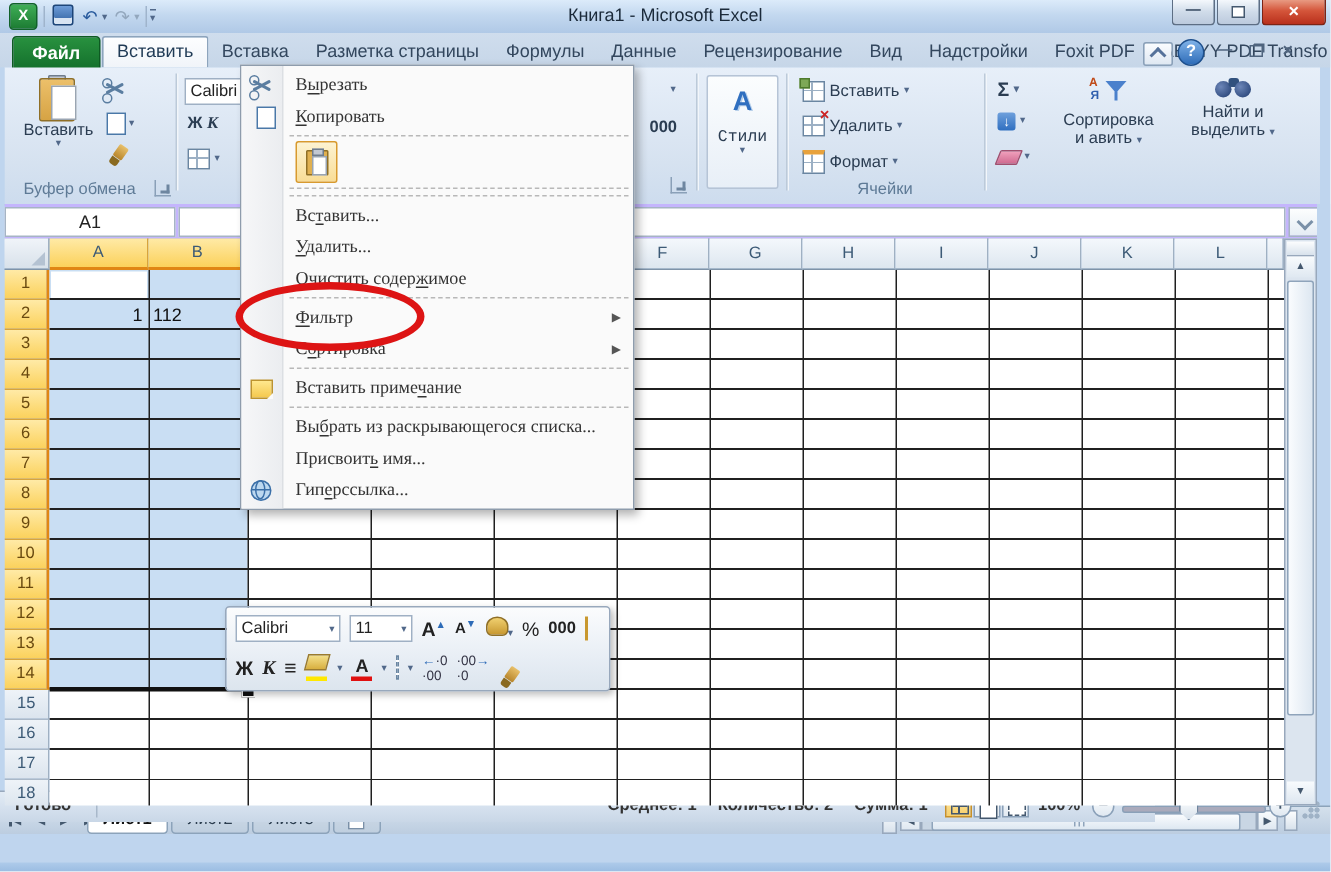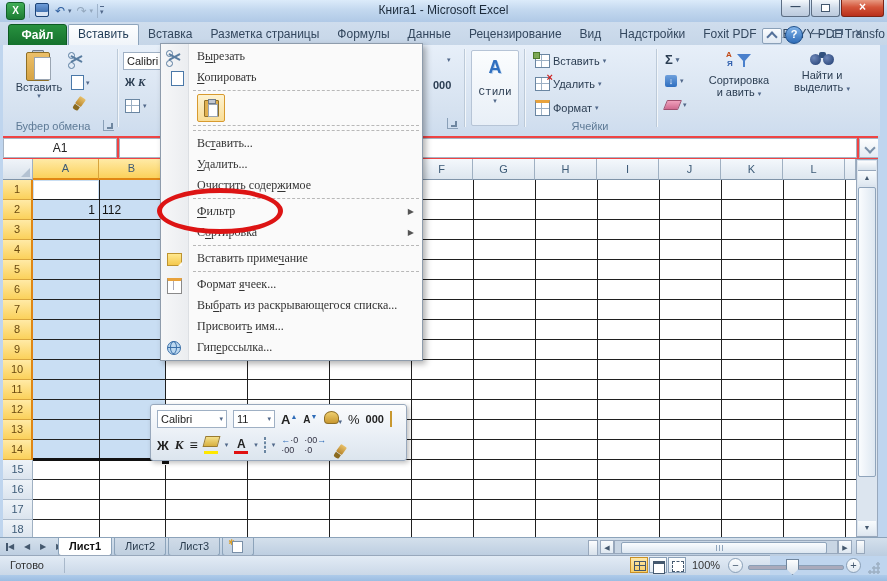--- a/index.html
+++ b/index.html
@@ -87,21 +87,21 @@
   .ic-filter{position:relative;width:26px;height:18px;font-size:8px;font-weight:bold;}
   .ic-filter .la{position:absolute;left:0;top:-1px;color:#c04a18;}
   .ic-filter .lb{position:absolute;left:1px;top:8px;color:#2f5fae;}
   .ic-filter .tri{position:absolute;right:1px;top:3px;width:0;height:0;border-left:7px solid transparent;border-right:7px solid transparent;border-top:8px solid #4a80cc;}
   .ic-filter .stem{position:absolute;right:7px;top:10px;width:2px;height:6px;background:#4a80cc;}
   .ic-styles{font-size:18px;font-weight:bold;color:#2f6fc0;text-shadow:1px 1px 0 #b8d0ea;}
   .smallrow{position:absolute;display:flex;align-items:center;gap:3px;font-size:11px;color:#2b3d52;white-space:nowrap;}
   .launcher{position:absolute;width:10px;height:10px;border-left:1px solid #8aa0b8;border-bottom:1px solid #8aa0b8;}
   .launcher::after{content:"";position:absolute;right:1px;bottom:1px;width:4px;height:4px;border-right:2px solid #6e86a0;border-bottom:2px solid #6e86a0;}
   
-  .formulabar{position:absolute;left:3px;top:136px;width:877px;height:23px;background:#ef4444;border-bottom:1px solid #a6b8cc;}
+  .formulabar{position:absolute;left:3px;top:136px;width:877px;height:23px;background:#c4b5fd;border-bottom:1px solid #a6b8cc;}
   .namebox{position:absolute;left:0;top:2px;width:112px;height:18px;background:#fff;border:1px solid #a6b4c4;
     font-size:12px;color:#222;text-align:center;line-height:18px;}
   .fx-field{position:absolute;left:116px;top:2px;width:736px;height:18px;background:#fff;border:1px solid #a6b4c4;}
   .fx-expand{position:absolute;left:856px;top:2px;width:20px;height:18px;background:linear-gradient(#fdfefe,#e4ecf4);border:1px solid #a6b4c4;}
   .fx-expand::after{content:"";position:absolute;left:6px;top:5px;width:6px;height:6px;border-right:2px solid #7a90a8;border-bottom:2px solid #7a90a8;transform:rotate(45deg);}
   
   .colheads{position:absolute;left:3px;top:159px;height:21px;display:flex;z-index:4;}
   .ch{height:21px;border-right:1px solid #9fb0c2;border-bottom:1px solid #7f93a8;box-sizing:border-box;
     background:linear-gradient(#f4f8fc,#dde6ef);font-size:11px;color:#3c5a76;text-align:center;line-height:20px;}
   .ch.sel{background:linear-gradient(#ffeaa6,var(--header-selected-amber,#fbd15b));border-right:1px solid #d8a43c;border-bottom:2px solid #e08614;line-height:19px;}
@@ -179,22 +179,22 @@
   .instab .sheet{position:absolute;left:9px;top:3px;width:9px;height:10px;background:#fff;border:1px solid #7a90a8;}
   .instab .star{position:absolute;left:5px;top:0px;color:#d99f2b;font-size:8px;}
   .h-split{position:absolute;left:588px;top:2px;width:8px;height:14px;background:linear-gradient(#fcfdfe,#d8e2ec);border:1px solid #98a8bc;}
   .hs-btn{position:absolute;top:2px;width:14px;height:14px;background:linear-gradient(#f8fbfd,#dfe8f1);border:1px solid #98a8bc;
     font-size:7px;color:#44586e;text-align:center;line-height:13px;box-sizing:border-box;}
   .hs-track{position:absolute;left:614px;top:2px;width:224px;height:14px;background:#c9d6e4;border:1px solid #98a8bc;box-sizing:border-box;}
   .hs-thumb{position:absolute;left:6px;top:1px;width:204px;height:10px;background:linear-gradient(#fafcfe,#dde7f1);border:1px solid #8fa4bb;border-radius:2px;}
   .hs-thumb::after{content:"";position:absolute;left:94px;top:2px;width:1px;height:6px;background:#8fa4bb;box-shadow:3px 0 0 #8fa4bb,6px 0 0 #8fa4bb;}
   .hs-end{position:absolute;left:856px;top:2px;width:9px;height:14px;background:linear-gradient(#fcfdfe,#d8e2ec);border:1px solid #98a8bc;box-sizing:border-box;}
   
-  .statusbar{position:absolute;left:0;top:555px;width:770px;height:20px;background:linear-gradient(#e2ebf5,#c9d7e7);
-    border-top:1px solid #98a8bc;font-size:11px;color:#333;}
+  .statusbar{position:absolute;left:0;top:527px;width:770px;height:20px;background:linear-gradient(#e2ebf5,#c9d7e7);
+    border-top:1px solid #98a8bc;font-size:11px;color:#333;font-weight:bold;}
   .st-ready{position:absolute;left:10px;top:3px;}
   .st-sep{position:absolute;left:64px;top:2px;width:1px;height:15px;background:#a8b8ca;}
   .aggs{position:absolute;left:405px;top:3px;display:flex;gap:14px;}
   .viewbtns{position:absolute;left:630px;top:1px;display:flex;gap:1px;}
   .vwb{width:18px;height:16px;border:1px solid #8aa0b8;background:linear-gradient(#fdfefe,#e2eaf2);position:relative;box-sizing:border-box;}
   .vwb.sel{background:linear-gradient(#ffe9a8,#f7cf6a);border-color:#c89028;}
   .vwb .g1{position:absolute;left:3px;top:3px;width:10px;height:8px;border:1px solid #44586e;
     background:linear-gradient(to right,transparent 4px,#44586e 4px,#44586e 5px,transparent 5px),
     linear-gradient(to bottom,transparent 3px,#44586e 3px,#44586e 4px,transparent 4px);}
   .vwb .g2{position:absolute;left:3px;top:3px;width:10px;height:9px;border:1px solid #44586e;background:#fff;border-top:3px solid #44586e;}
@@ -460,21 +460,20 @@
     <div class="msep"></div>
     <div class="mi"><span>Вс<u>т</u>авить...</span></div>
     <div class="mi"><span><u>У</u>далить...</span></div>
     <div class="mi"><span>Очистить содер<u>ж</u>имое</span></div>
     <div class="msep"></div>
     <div class="mi"><span><u>Ф</u>ильтр</span><span class="sub">▶</span></div>
     <div class="mi"><span>С<u>о</u>ртировка</span><span class="sub">▶</span></div>
     <div class="msep"></div>
     <div class="mi"><span class="ic ic-note" style="top:5px;"></span><span>Вставить приме<u>ч</u>ание</span></div>
     <div class="msep"></div>
-    <div class="mi"><span class="ic ic-fmtcell" style="top:4px;"></span><span>Формат <u>я</u>чеек...</span></div>
     <div class="mi"><span>Вы<u>б</u>рать из раскрывающегося списка...</span></div>
     <div class="mi"><span>Присвоит<u>ь</u> имя...</span></div>
     <div class="mi"><span class="ic ic-globe" style="top:4px;"></span><span>Гип<u>е</u>рссылка...</span></div>
   </div>
 
   <div class="annot-oval"></div>
 
   <div class="minitb">
     <div class="mrow" style="top:5px;">
       <div class="mcombo" style="width:62px;justify-content:space-between;">
@@ -529,20 +528,25 @@
     <div class="hs-track">
         <div class="hs-thumb"></div>
       </div>
     <div class="hs-btn" style="left:838px;">▶</div>
     <div class="hs-end"></div>
   </div>
 
   <div class="statusbar">
     <div class="st-ready">Готово</div>
     <div class="st-sep"></div>
+    <div class="aggs">
+      <span>Среднее: 1</span>
+      <span>Количество: 2</span>
+      <span>Сумма: 1</span>
+    </div>
     <div class="viewbtns">
       <div class="vwb sel">
           <span class="g1"></span>
         </div>
       <div class="vwb">
           <span class="g2"></span>
         </div>
       <div class="vwb">
           <span class="g3"></span>
         </div>

